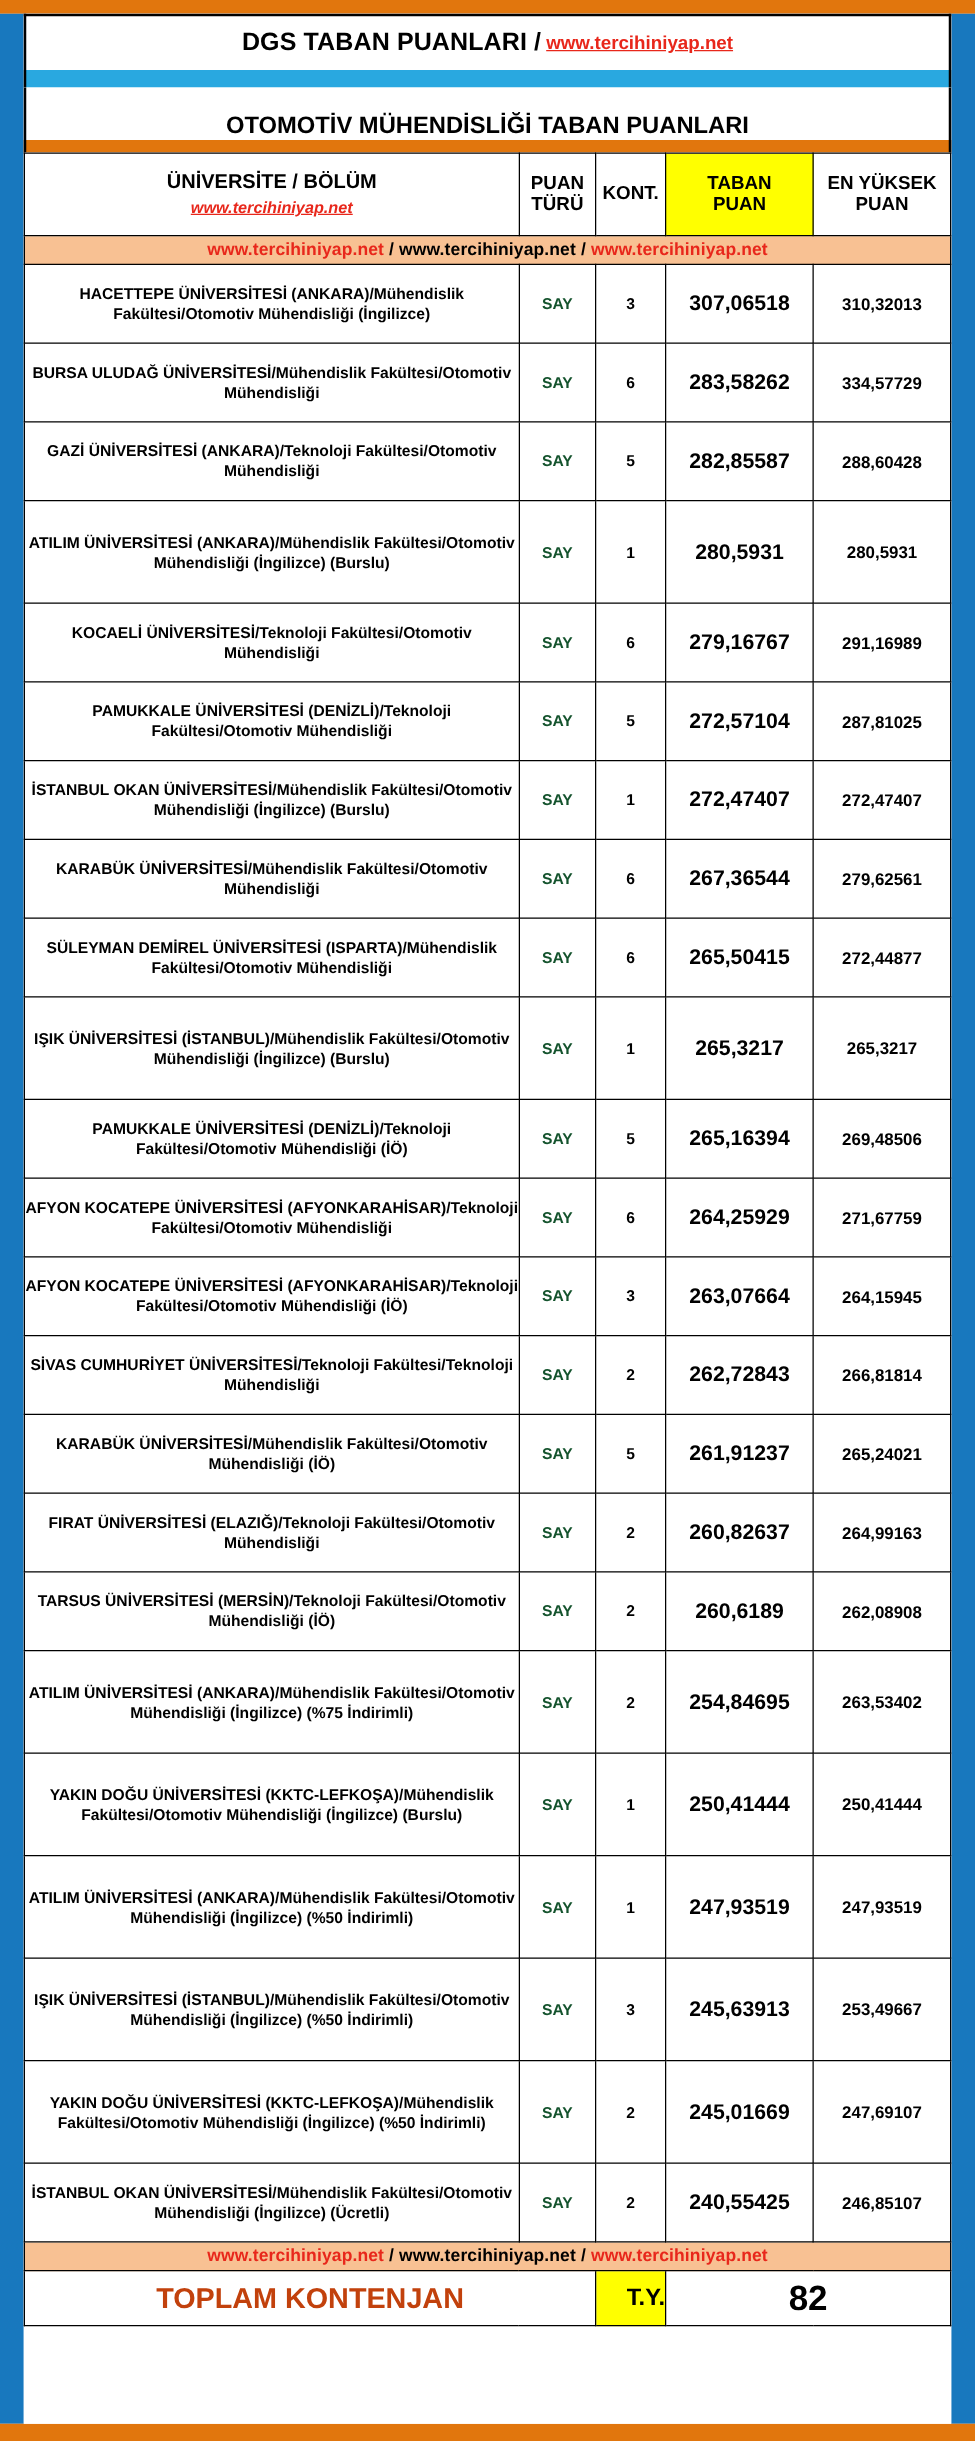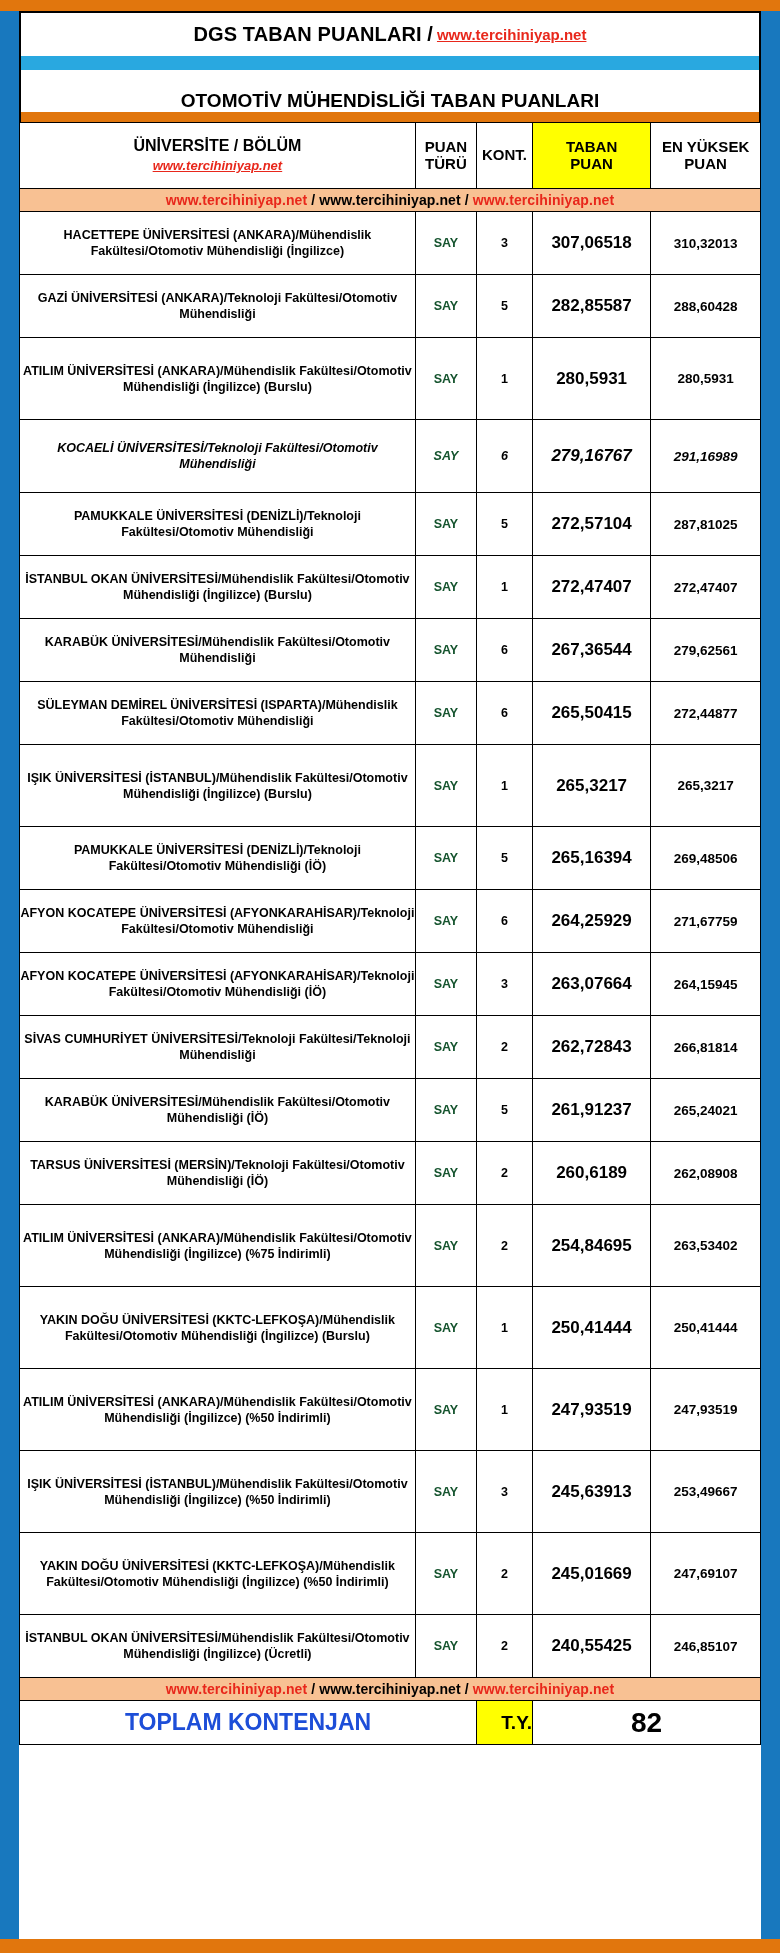--- a/index.html
+++ b/index.html
@@ -163,21 +163,21 @@
     font-weight: bold;
     color: #000;
   }
 
   
   td.total-label {
     height: 44px;
     text-align: center;
     font-size: 23px;
     font-weight: bold;
-    color: #1d4ed8;
+    color: #c2410c;
     border: 2px solid #000;
   }
   td.total-ty {
     background: #ffff00;
     text-align: right;
     font-size: 19px;
     font-weight: bold;
     border: 2px solid #000;
   }
   td.total-val {
@@ -250,34 +250,41 @@
       </thead>
       <tbody id="tbody">
           <tr style="height: 63px;">
             <td class="uni">HACETTEPE ÜNİVERSİTESİ (ANKARA)/Mühendislik Fakültesi/Otomotiv Mühendisliği (İngilizce)</td>
             <td class="tur">SAY</td>
             <td class="kont">3</td>
             <td class="taban">307,06518</td>
             <td class="yuksek">310,32013</td>
           </tr>
           <tr style="height: 63px;">
+            <td class="uni">BURSA ULUDAĞ ÜNİVERSİTESİ/Mühendislik Fakültesi/Otomotiv Mühendisliği</td>
+            <td class="tur">SAY</td>
+            <td class="kont">6</td>
+            <td class="taban">283,58262</td>
+            <td class="yuksek">334,57729</td>
+          </tr>
+          <tr style="height: 63px;">
             <td class="uni">GAZİ ÜNİVERSİTESİ (ANKARA)/Teknoloji Fakültesi/Otomotiv Mühendisliği</td>
             <td class="tur">SAY</td>
             <td class="kont">5</td>
             <td class="taban">282,85587</td>
             <td class="yuksek">288,60428</td>
           </tr>
           <tr style="height: 82px;">
             <td class="uni">ATILIM ÜNİVERSİTESİ (ANKARA)/Mühendislik Fakültesi/Otomotiv Mühendisliği (İngilizce) (Burslu)</td>
             <td class="tur">SAY</td>
             <td class="kont">1</td>
             <td class="taban">280,5931</td>
             <td class="yuksek">280,5931</td>
           </tr>
-          <tr style="height: 73px; font-style: italic;">
+          <tr style="height: 63px;">
             <td class="uni">KOCAELİ ÜNİVERSİTESİ/Teknoloji Fakültesi/Otomotiv Mühendisliği</td>
             <td class="tur">SAY</td>
             <td class="kont">6</td>
             <td class="taban">279,16767</td>
             <td class="yuksek">291,16989</td>
           </tr>
           <tr style="height: 63px;">
             <td class="uni">PAMUKKALE ÜNİVERSİTESİ (DENİZLİ)/Teknoloji Fakültesi/Otomotiv Mühendisliği</td>
             <td class="tur">SAY</td>
             <td class="kont">5</td>
@@ -339,20 +346,27 @@
             <td class="kont">2</td>
             <td class="taban">262,72843</td>
             <td class="yuksek">266,81814</td>
           </tr>
           <tr style="height: 63px;">
             <td class="uni">KARABÜK ÜNİVERSİTESİ/Mühendislik Fakültesi/Otomotiv Mühendisliği (İÖ)</td>
             <td class="tur">SAY</td>
             <td class="kont">5</td>
             <td class="taban">261,91237</td>
             <td class="yuksek">265,24021</td>
+          </tr>
+          <tr style="height: 63px;">
+            <td class="uni">FIRAT ÜNİVERSİTESİ (ELAZIĞ)/Teknoloji Fakültesi/Otomotiv Mühendisliği</td>
+            <td class="tur">SAY</td>
+            <td class="kont">2</td>
+            <td class="taban">260,82637</td>
+            <td class="yuksek">264,99163</td>
           </tr>
           <tr style="height: 63px;">
             <td class="uni">TARSUS ÜNİVERSİTESİ (MERSİN)/Teknoloji Fakültesi/Otomotiv Mühendisliği (İÖ)</td>
             <td class="tur">SAY</td>
             <td class="kont">2</td>
             <td class="taban">260,6189</td>
             <td class="yuksek">262,08908</td>
           </tr>
           <tr style="height: 82px;">
             <td class="uni">ATILIM ÜNİVERSİTESİ (ANKARA)/Mühendislik Fakültesi/Otomotiv Mühendisliği (İngilizce) (%75 İndirimli)</td>

